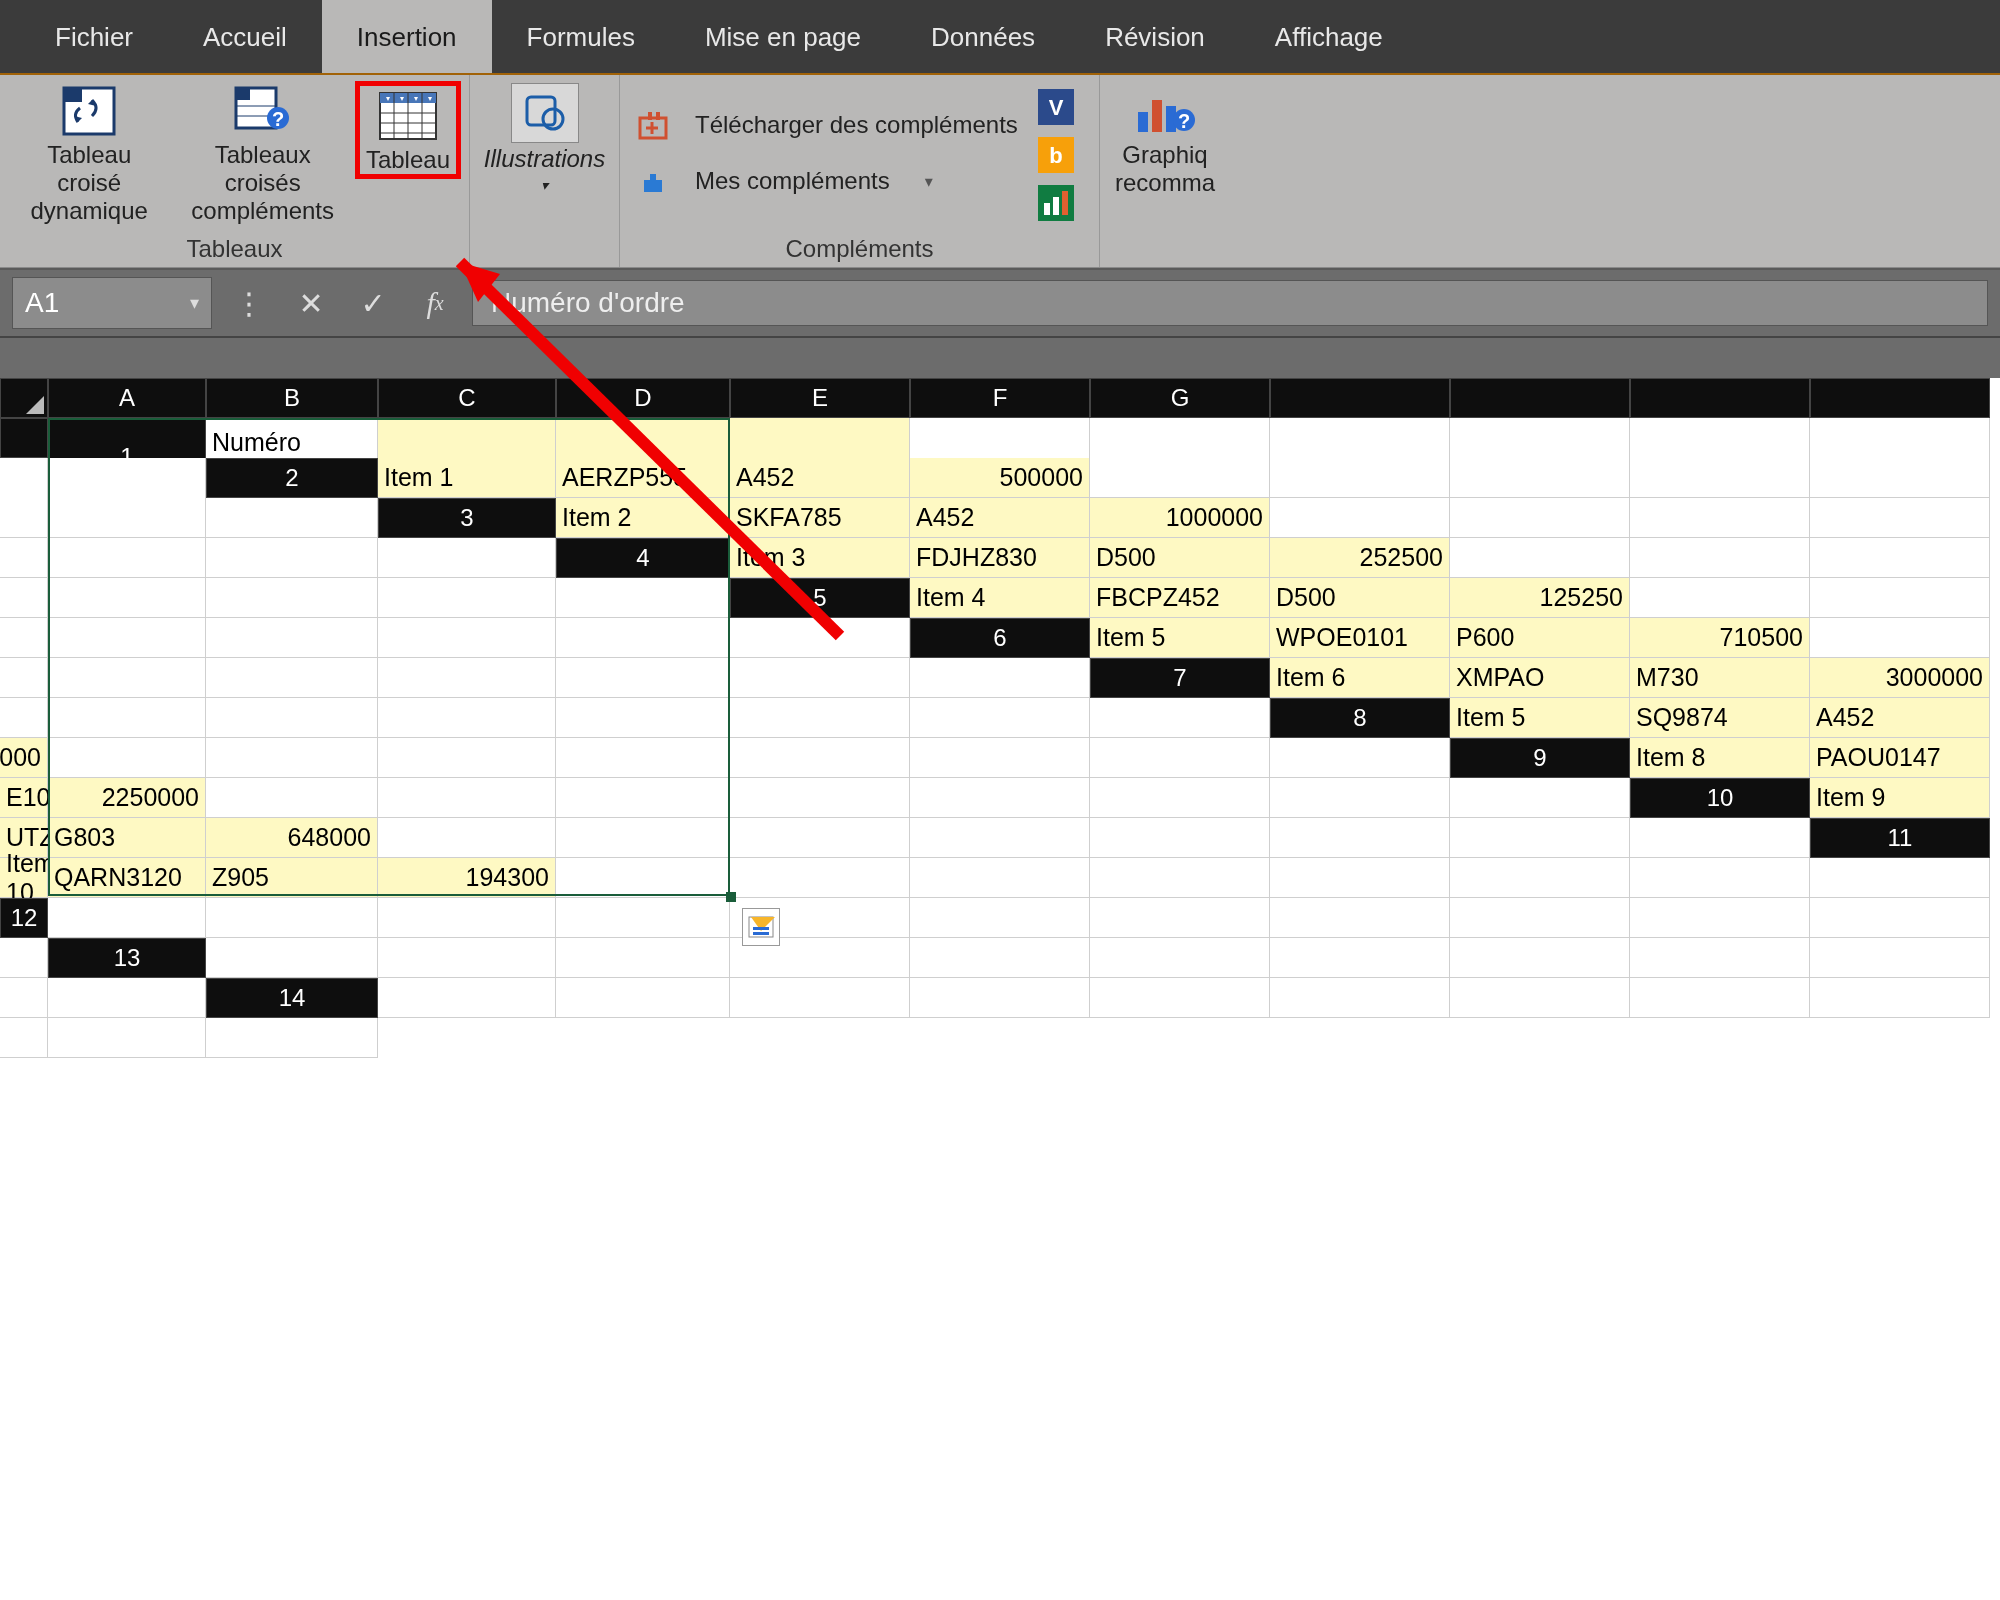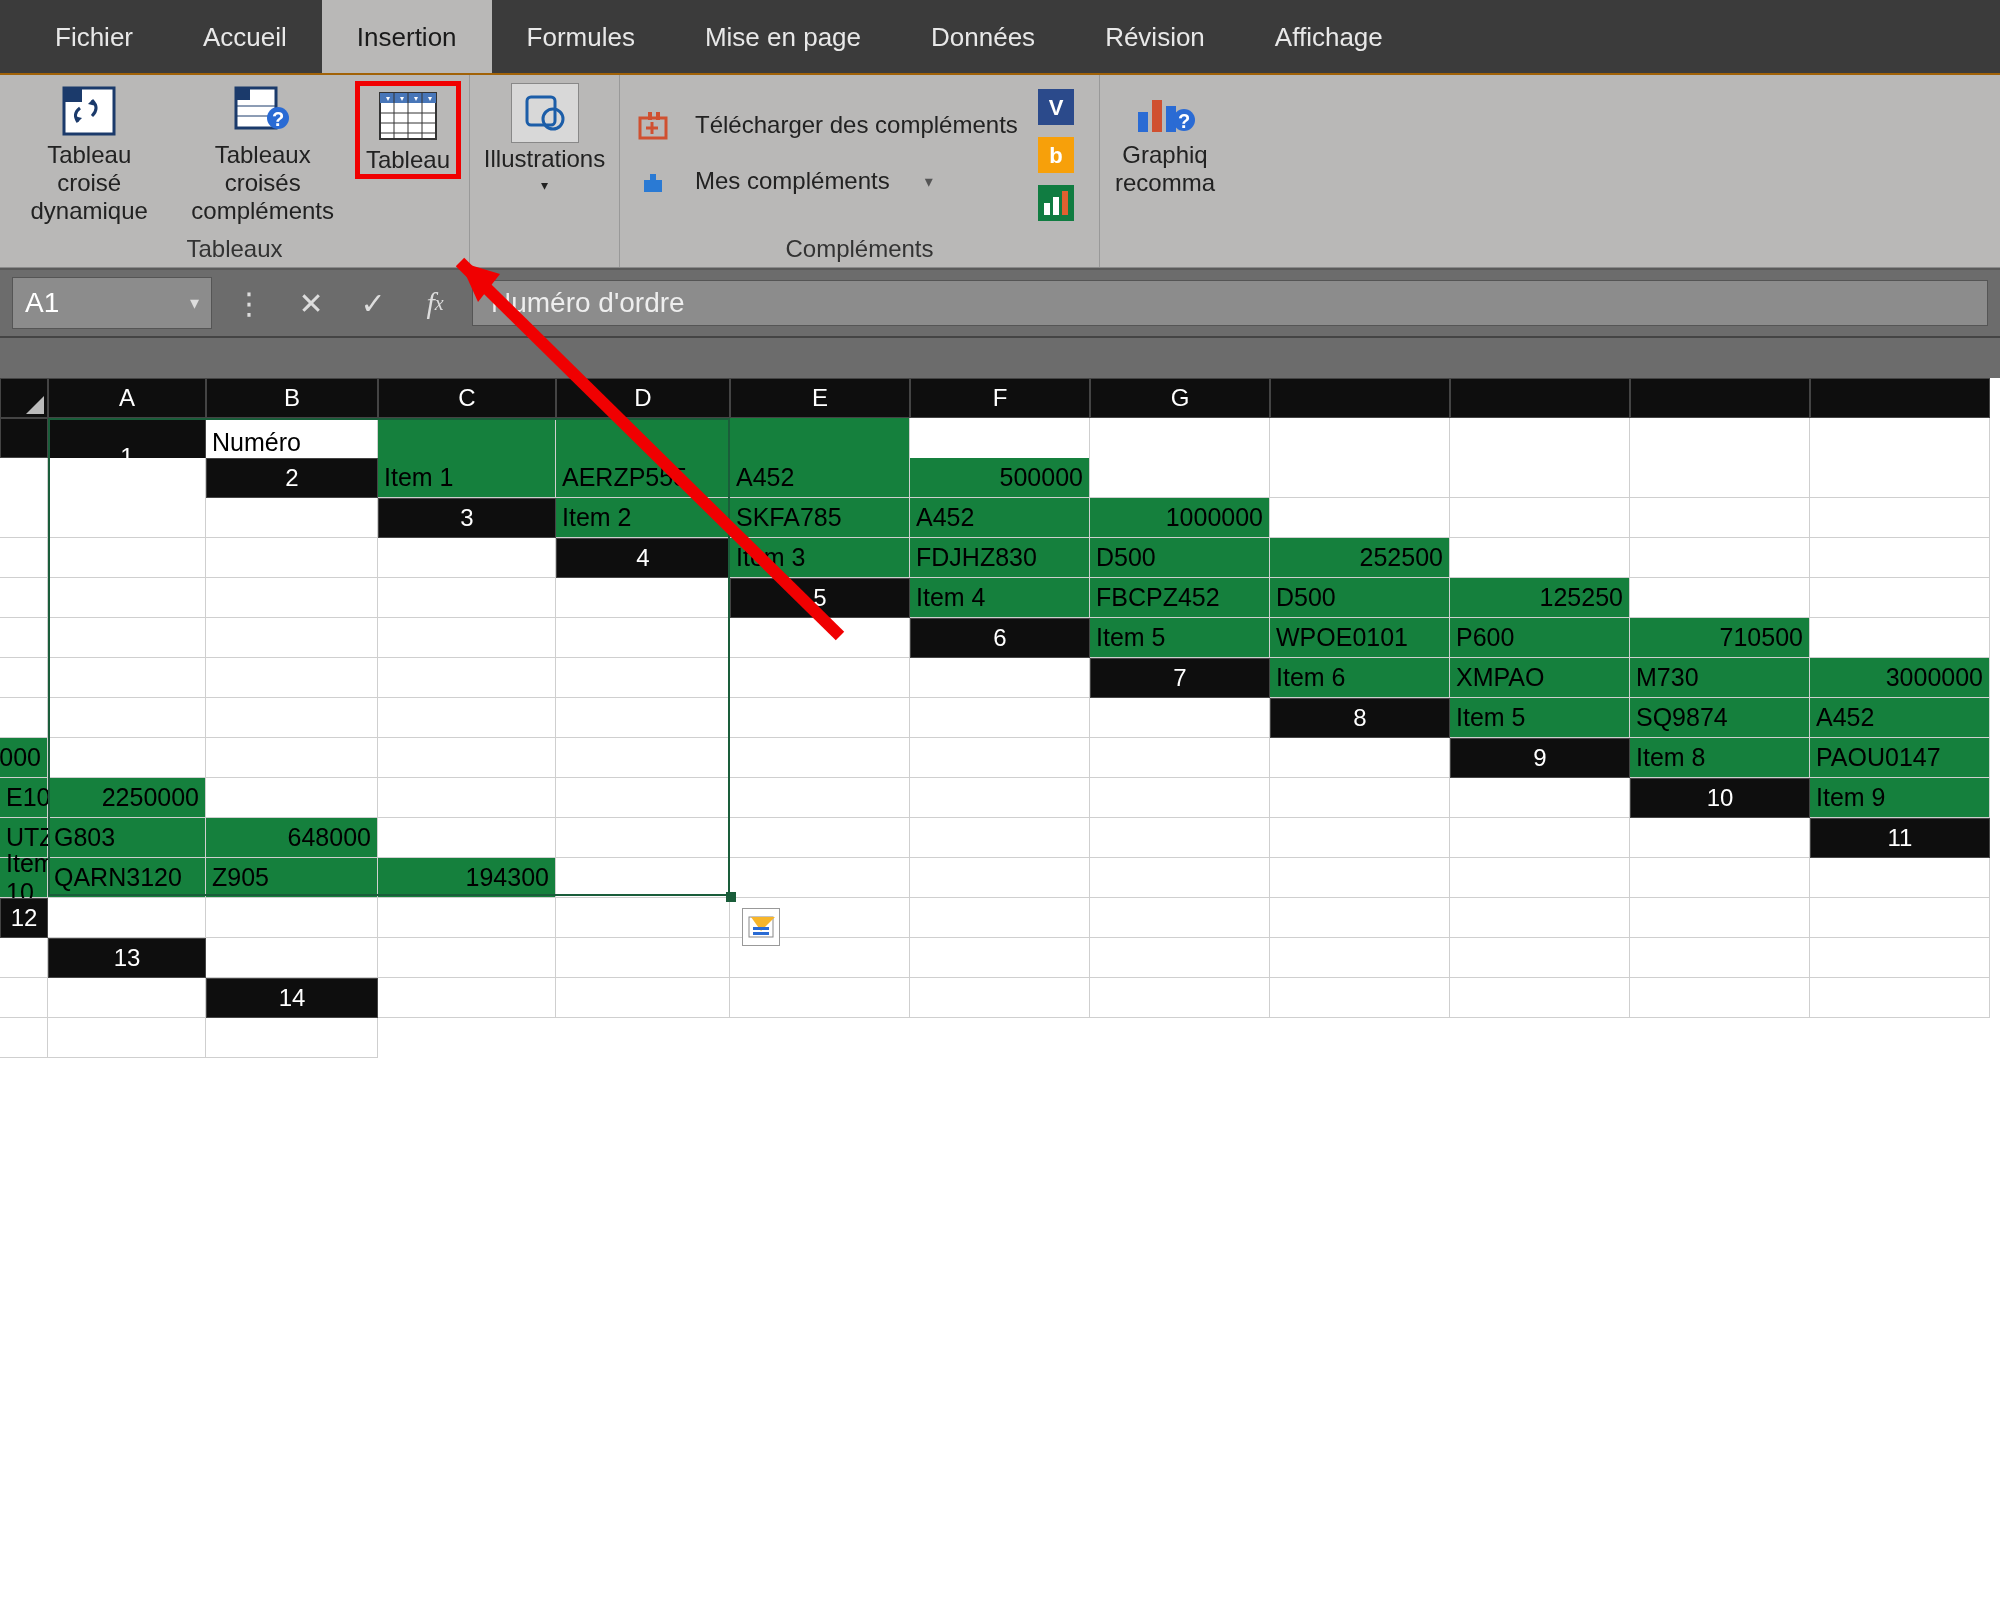--- a/index.html
+++ b/index.html
@@ -90,21 +90,21 @@
     .grid {
       display: grid;
       grid-template-columns: 48px 158px 172px 178px 174px repeat(7, 180px);
       grid-auto-rows: 40px;
       font-size: 25px;
       color: #000;
     }
     .grid .hdr { background:#0e0e0e; color:#fff; display:flex;align-items:center;justify-content:center; border:1px solid #444; font-size:24px;}
     .grid .rowhdr { background:#0e0e0e; color:#fff; display:flex;align-items:center;justify-content:center; border:1px solid #444; font-size:24px;}
     .grid .cell { border-right:1px solid #cfcfcf; border-bottom:1px solid #cfcfcf; padding:2px 6px; display:flex;align-items:center; background:#fff;}
-    .grid .cell.sel { background:#15803d; }
+    .grid .cell.sel { background:#fef9c3; }
     .grid .cell.selA1 { background:#ffffff; }
     .grid .cell.right{ justify-content:flex-end; }
     .corner{background:#0e0e0e;position:relative;}
     .corner::after{content:"";position:absolute;right:3px;bottom:3px;border-left:18px solid transparent;border-bottom:18px solid #bbb;}
     
     .selborder{ position:absolute; border:2px solid #1a5d3a; pointer-events:none;}
     .selhandle{position:absolute;width:10px;height:10px;background:#1a5d3a;}
     
     .arrow-overlay{position:absolute;pointer-events:none;}
     .quick-icon{position:absolute; width:38px;height:38px; border:1px solid #999; background:#fff; display:flex;align-items:center;justify-content:center;}
@@ -170,21 +170,21 @@
               <polygon points="36,6 40,6 38,10" fill="#fff"></polygon>
               <polygon points="50,6 54,6 52,10" fill="#fff"></polygon>
             </svg>
         </div>
         <div>Tableau</div>
       </div>
     </div>
     <div class="rgroup-label">Tableaux</div>
   </div>
 
-  <div class="rgroup" style="width:150px;">
+  <div class="rgroup" style="width:150px;font-style:italic;">
     <div class="buttons">
       <div class="rbtn">
         <div class="icon" style="border:1px solid #888;background:#d8d8d8;width:68px;height:60px">
           <svg width="48" height="44" viewBox="0 0 48 44">
               <rect x="6" y="6" width="28" height="28" rx="4" fill="none" stroke="#1b5da8" stroke-width="3"></rect>
               <circle cx="32" cy="28" r="10" fill="none" stroke="#1b5da8" stroke-width="3"></circle>
             </svg>
         </div>
         <div>Illustrations</div>
         <div style="font-size:14px;margin-top:4px;">▾</div>

